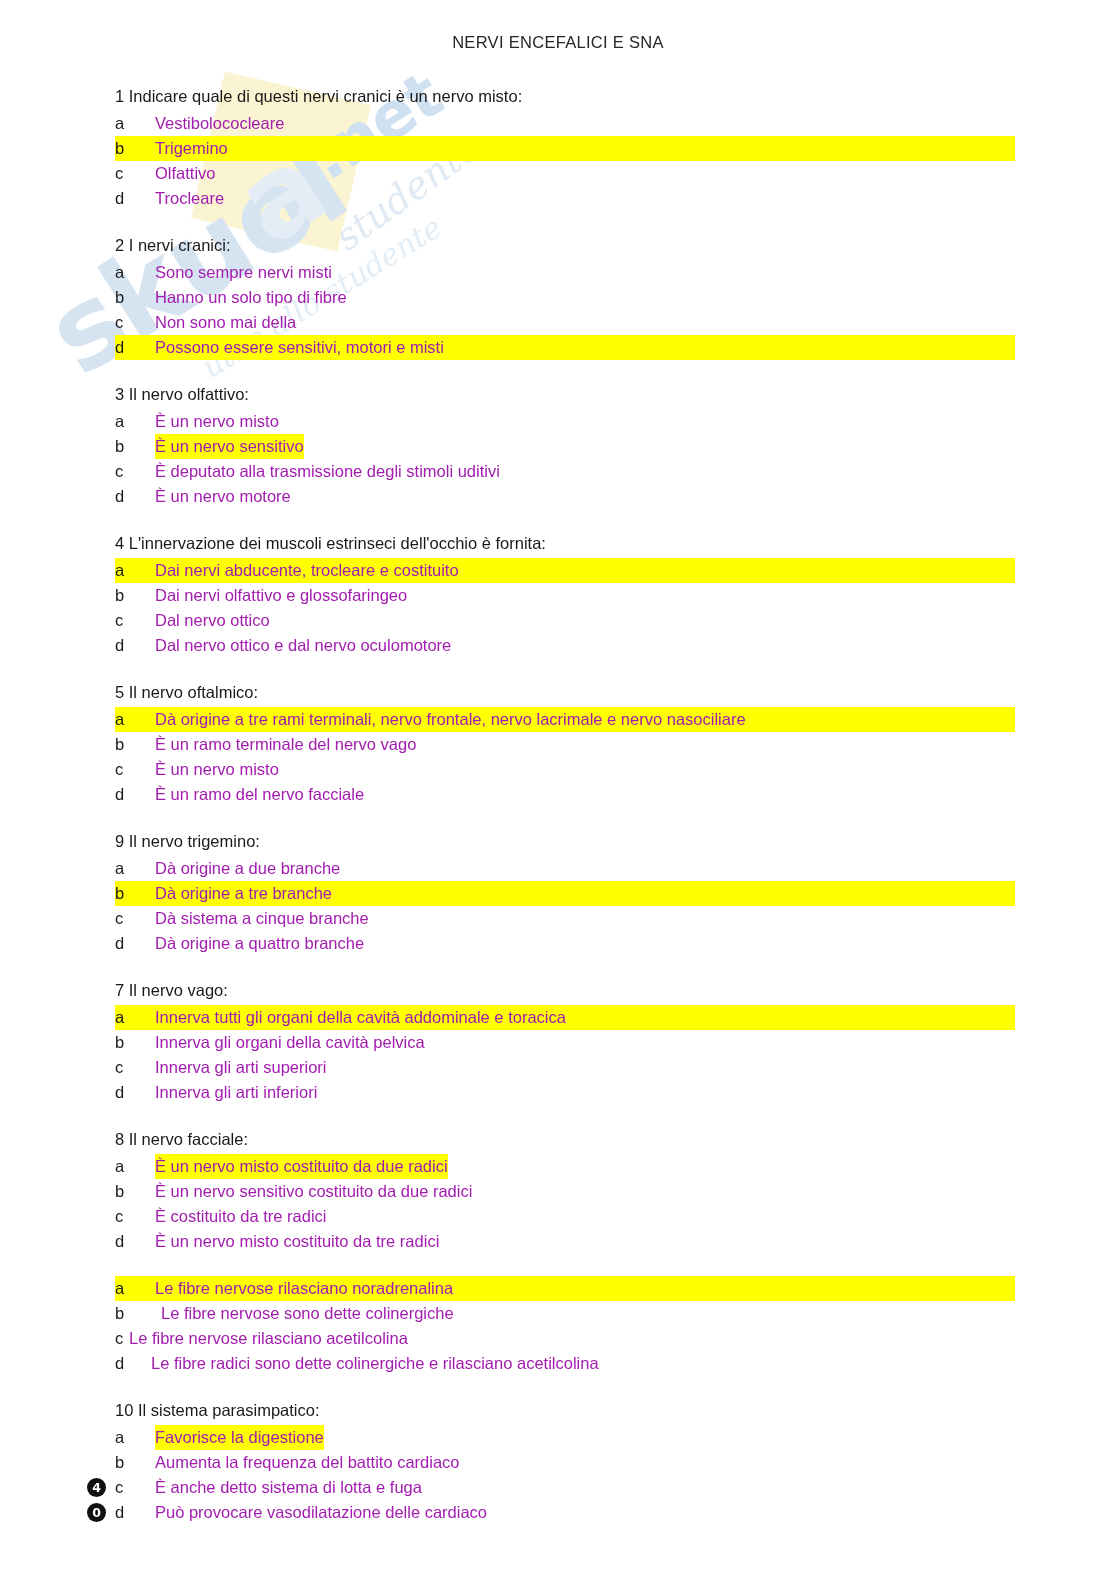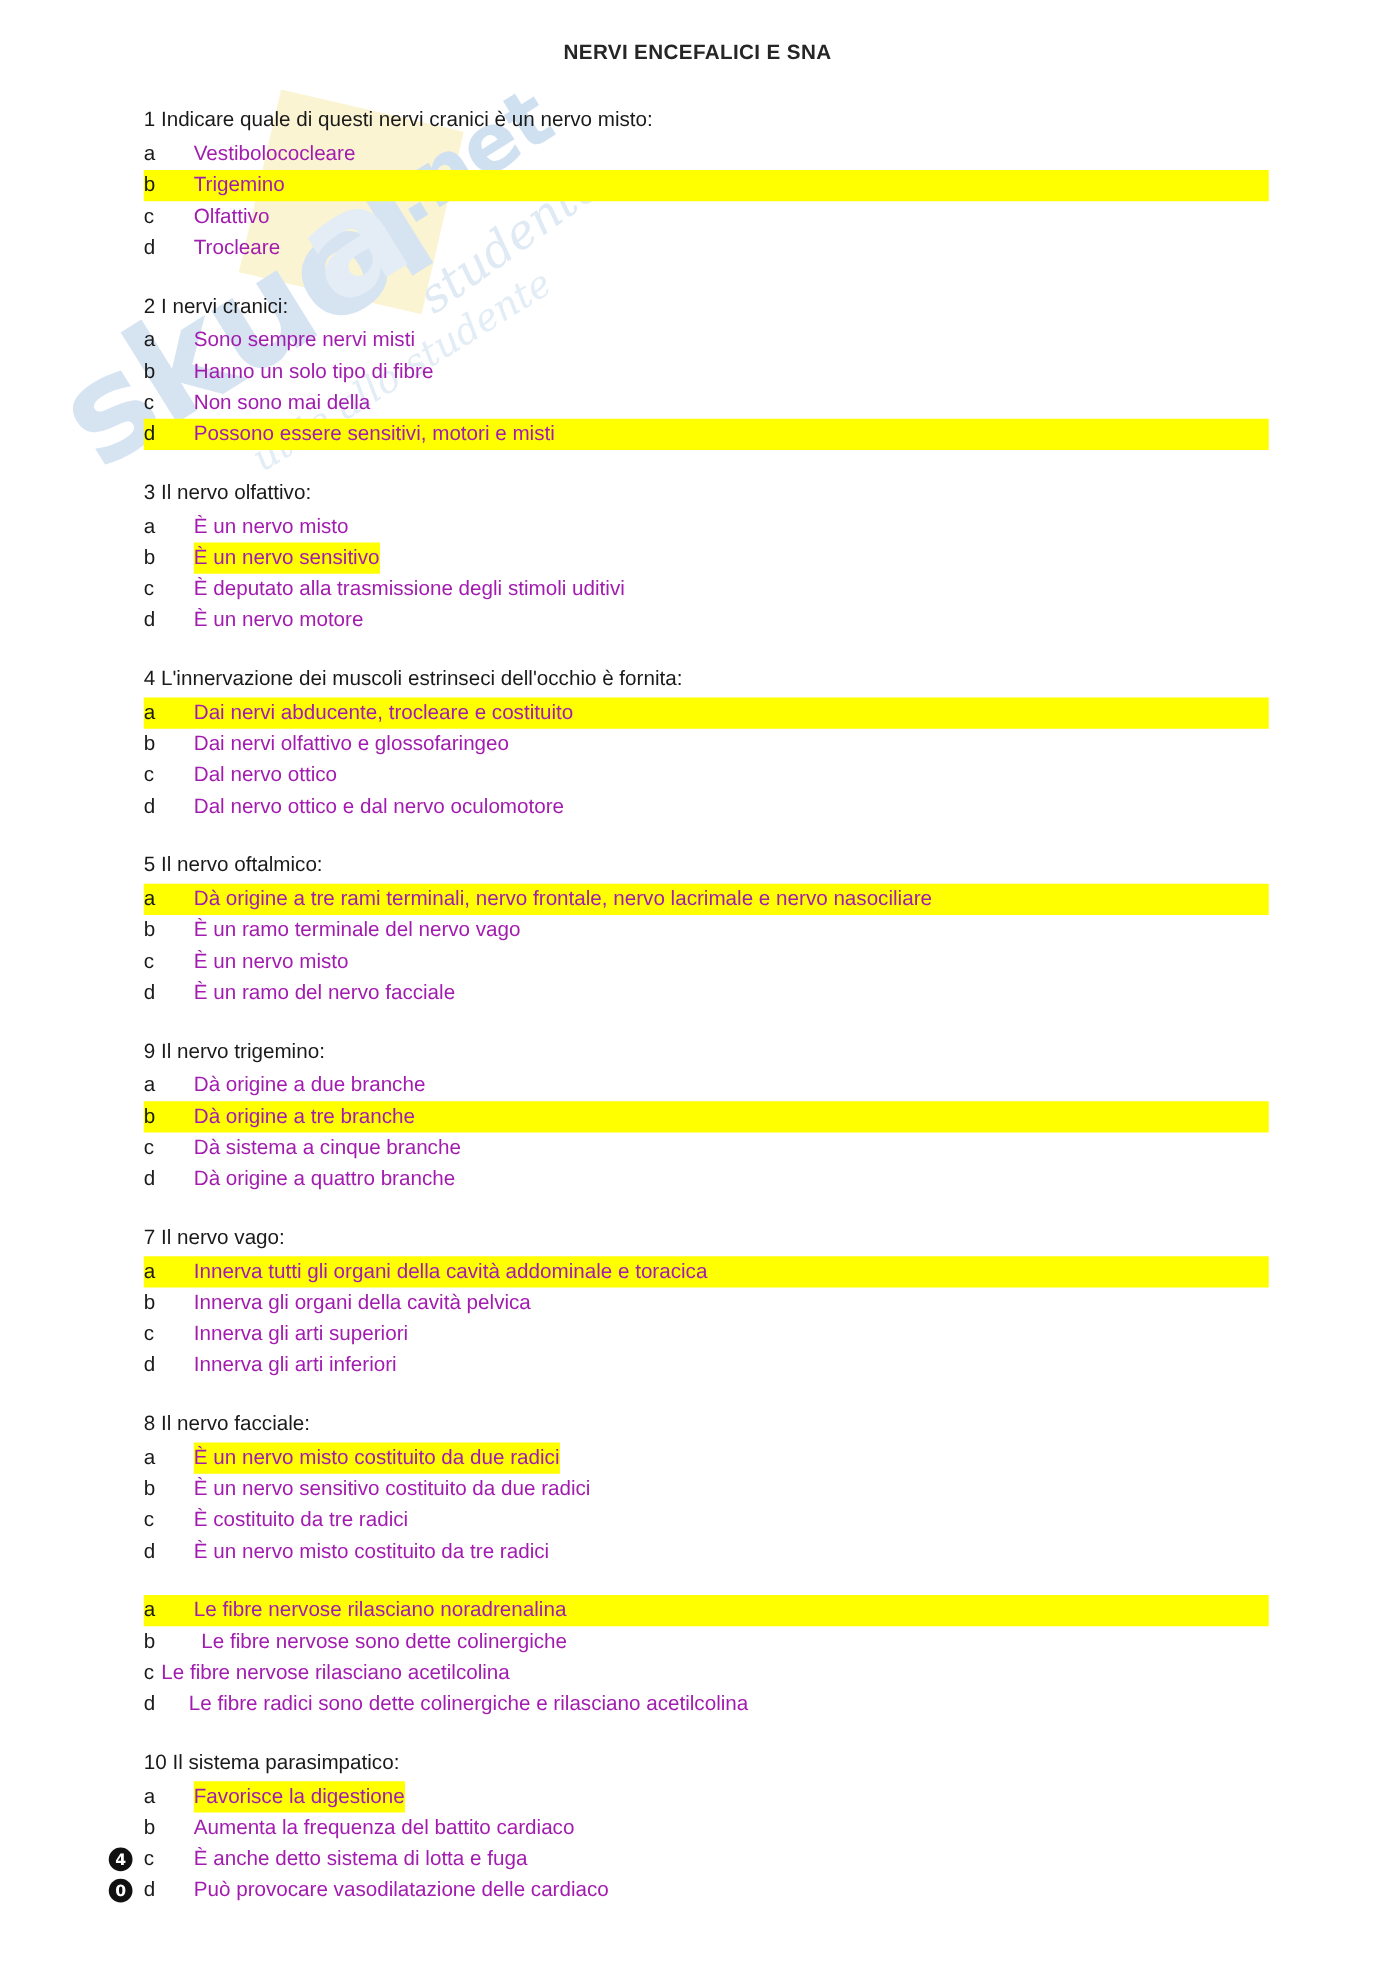--- a/index.html
+++ b/index.html
@@ -106,21 +106,20 @@
   }
   .doc-header {
     position: absolute;
     left: 0;
     top: 33px;
     width: 1116px;
     text-align: center;
     font-size: 16.5px;
     color: #262626;
     letter-spacing: 0.3px;
-    font-weight: bold;
   }
 
   .questions {
     position: absolute;
     left: 115px;
     top: 84px;
     width: 900px;
   }
   .question-block {
     margin-bottom: 22px;

